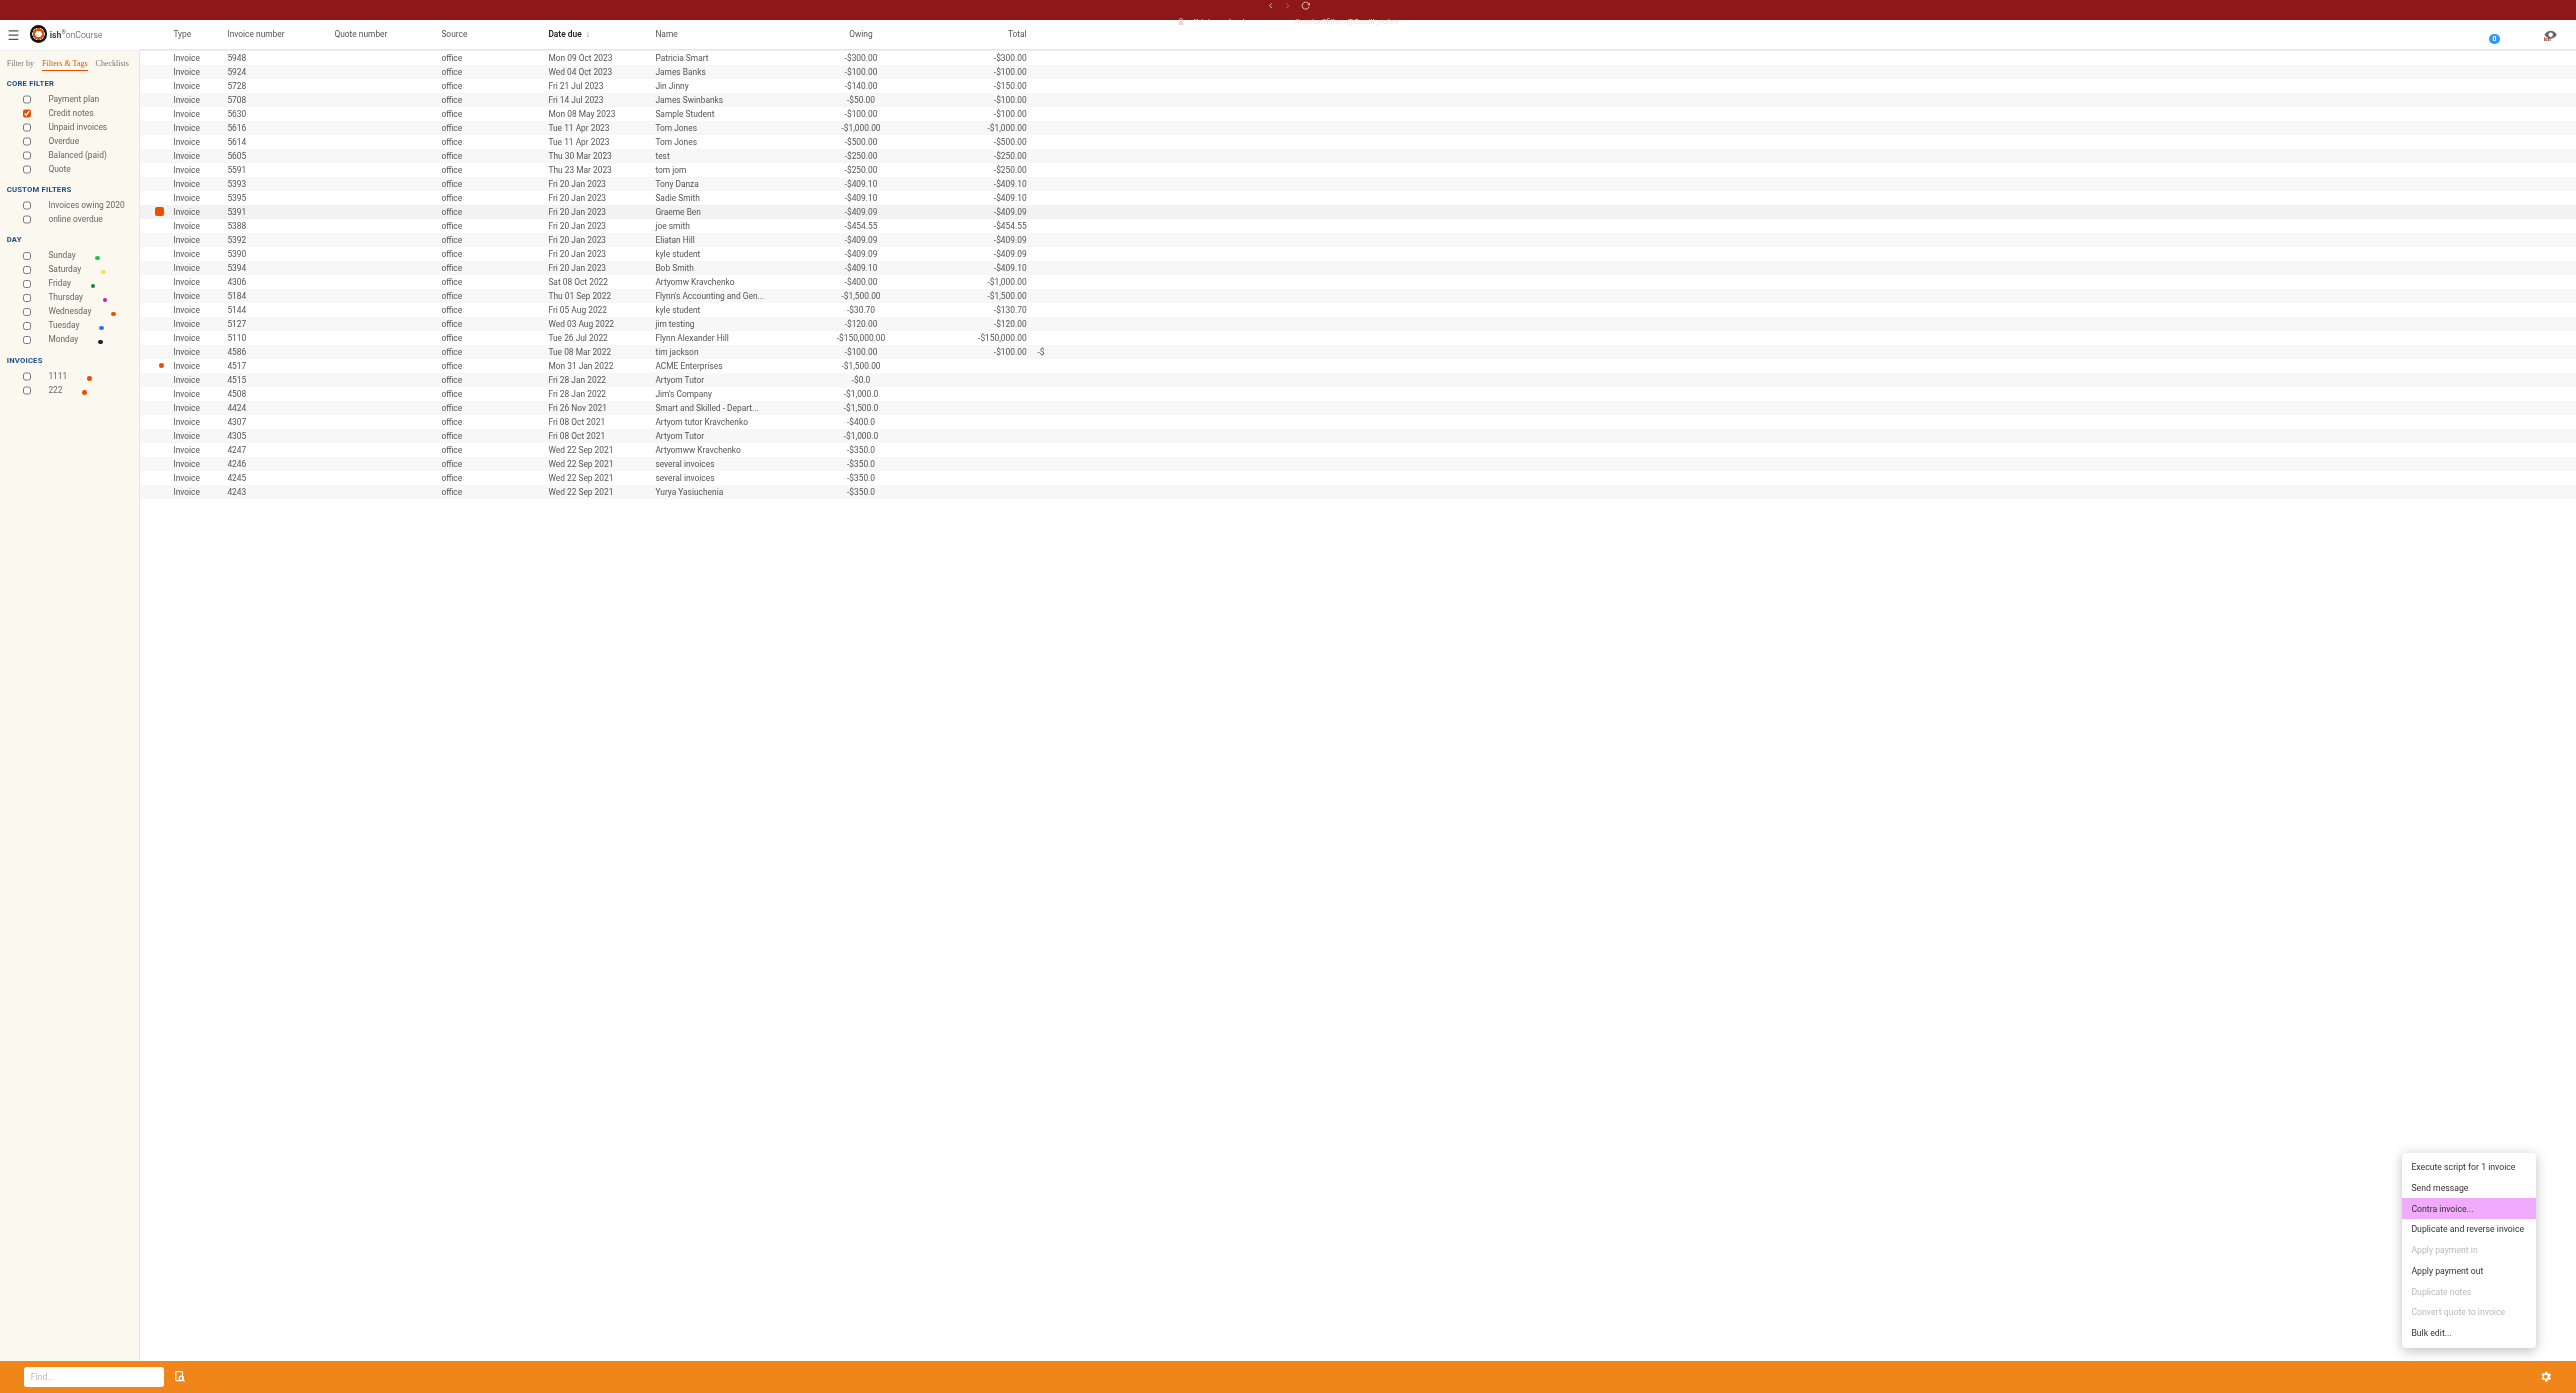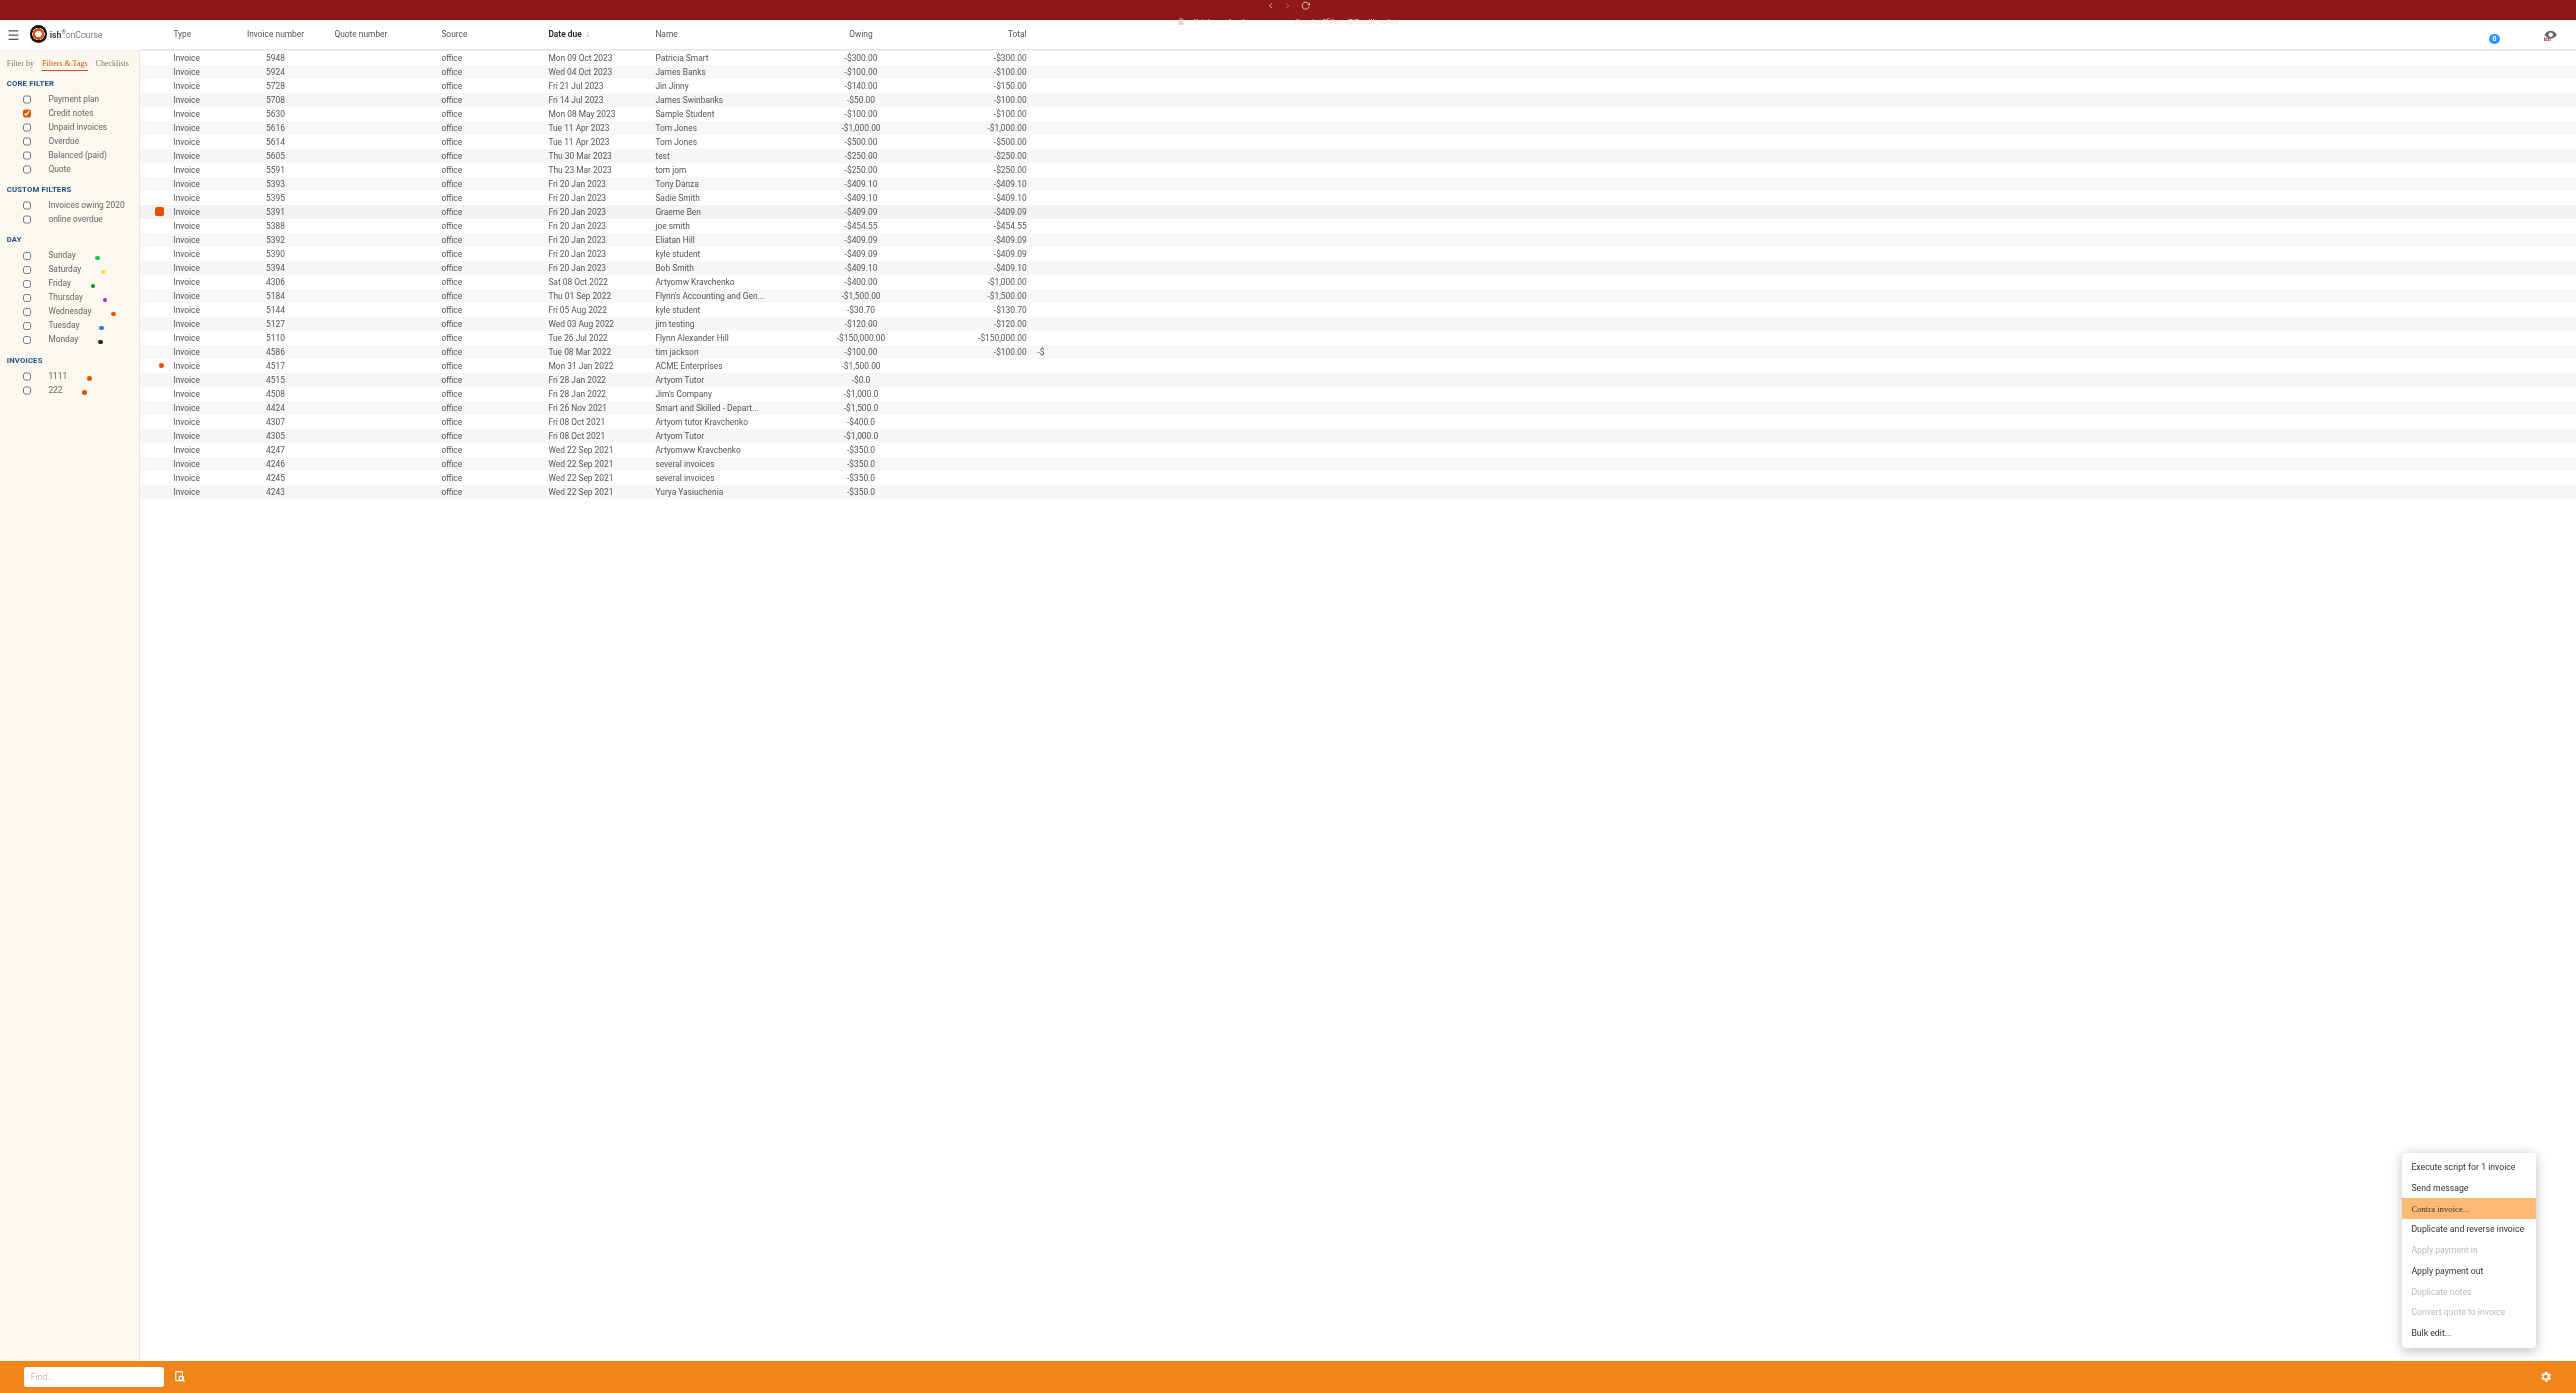--- a/index.html
+++ b/index.html
@@ -19,21 +19,21 @@
   .hamburger-zone { width:27px; display:flex; align-items:center; justify-content:center; padding-top:8px;}
   .hamburger { font-size:13.4px; color:#555; cursor:pointer; }
   .logo-zone { width:113px; display:flex; align-items:center; padding:5.4px 0 4px 2.7px; border-right:0; }
   .logo { display:flex; align-items:center; gap:2.7px; font-weight:600; color:#444; }
   .logo .swirl { width:17.4px;height:17.4px;border-radius:50%;background:radial-gradient(circle, #fff 25%, #e65100 28%, #e65100 45%, #fff 48%, #111 52%); position:relative;}
   .logo .ishtext { font-weight:700; color:#444;}
   .logo .on { font-weight:300;}
   .table-head { flex:1; display:flex; align-items:center; padding: 0 8px; height:29.5px; border-bottom:0.7px solid #e6e6e6;}
   .col { padding: 0 5.4px; color:#555; font-size:8.4px; white-space:nowrap; overflow:hidden; text-overflow:ellipsis; }
   .col.type{width:54px;}
-  .col.inv{width:107px;text-align:center;}
+  .col.inv{width:107px;}
   .col.quote{width:107px;}
   .col.src{width:107px;}
   .col.due{width:107px;}
   .col.name{width:154px;}
   .col.owing{width:114px;text-align:center;}
   .col.total{width:114px;text-align:right;}
   .col.extra{width:40px;}
   .sort-ind { margin-left:4px; opacity:.6;}
 
   .app-body { flex:1; display:flex; min-height:0; }
@@ -53,21 +53,21 @@
   .row .pre { width:20px; display:flex; justify-content:flex-end; padding-right:4px;}
   .row.sel { background:#f2f2f2 !important; }
   .row.sel .pre::before { content:""; width:9.4px;height:9.4px;background:#e65100;border-radius:2px; display:inline-block; position:relative;}
   .row.sel .pre::after{content:"✓"; color:#fff; font-size:6.7px; position:absolute; transform:translate(-8px,0px);}
   .row .tagdot{width:4.7px;height:4.7px;border-radius:50%;display:inline-block;}
   .eye { margin-left:auto; padding-right:10.7px; color:#666; font-size:10.7px;}
 
   .context-menu { position:absolute; right:40px; bottom:13.4px; width:134px; background:#fff; border-radius:4px; box-shadow:0 2.7px 12px rgba(0,0,0,.25); padding:4px 0; z-index:50; font-size:8.7px;}
   .ctx-item{padding:5.4px 9.4px; cursor:pointer; color:#333;}
   .ctx-item.disabled{color:#bbb; cursor:default;}
-  .ctx-item.hov{background:#fdba74;font-family:Liberation Serif, serif;}
+  .ctx-item.hov{background:#f0abfc;}
 
   .bottom-bar { height:32px; background:#f08519; display:flex; align-items:center; padding:0 24px; gap:6.7px; position:relative;}
   .search-box { width:140px; height:20px; background:#fff; border-radius:2.7px; padding:0 6.7px; color:#aaa; display:flex; align-items:center; font-size:8.7px;}
   .find-doc { width:17.4px;height:17.4px;border-radius:2.7px;display:flex;align-items:center;justify-content:center;color:#fff;}
   .gear { margin-left:auto; color:#fff; font-size:12px; cursor:pointer;}
 
   svg { display:block; }
 </style>
 </head>
 <body>

